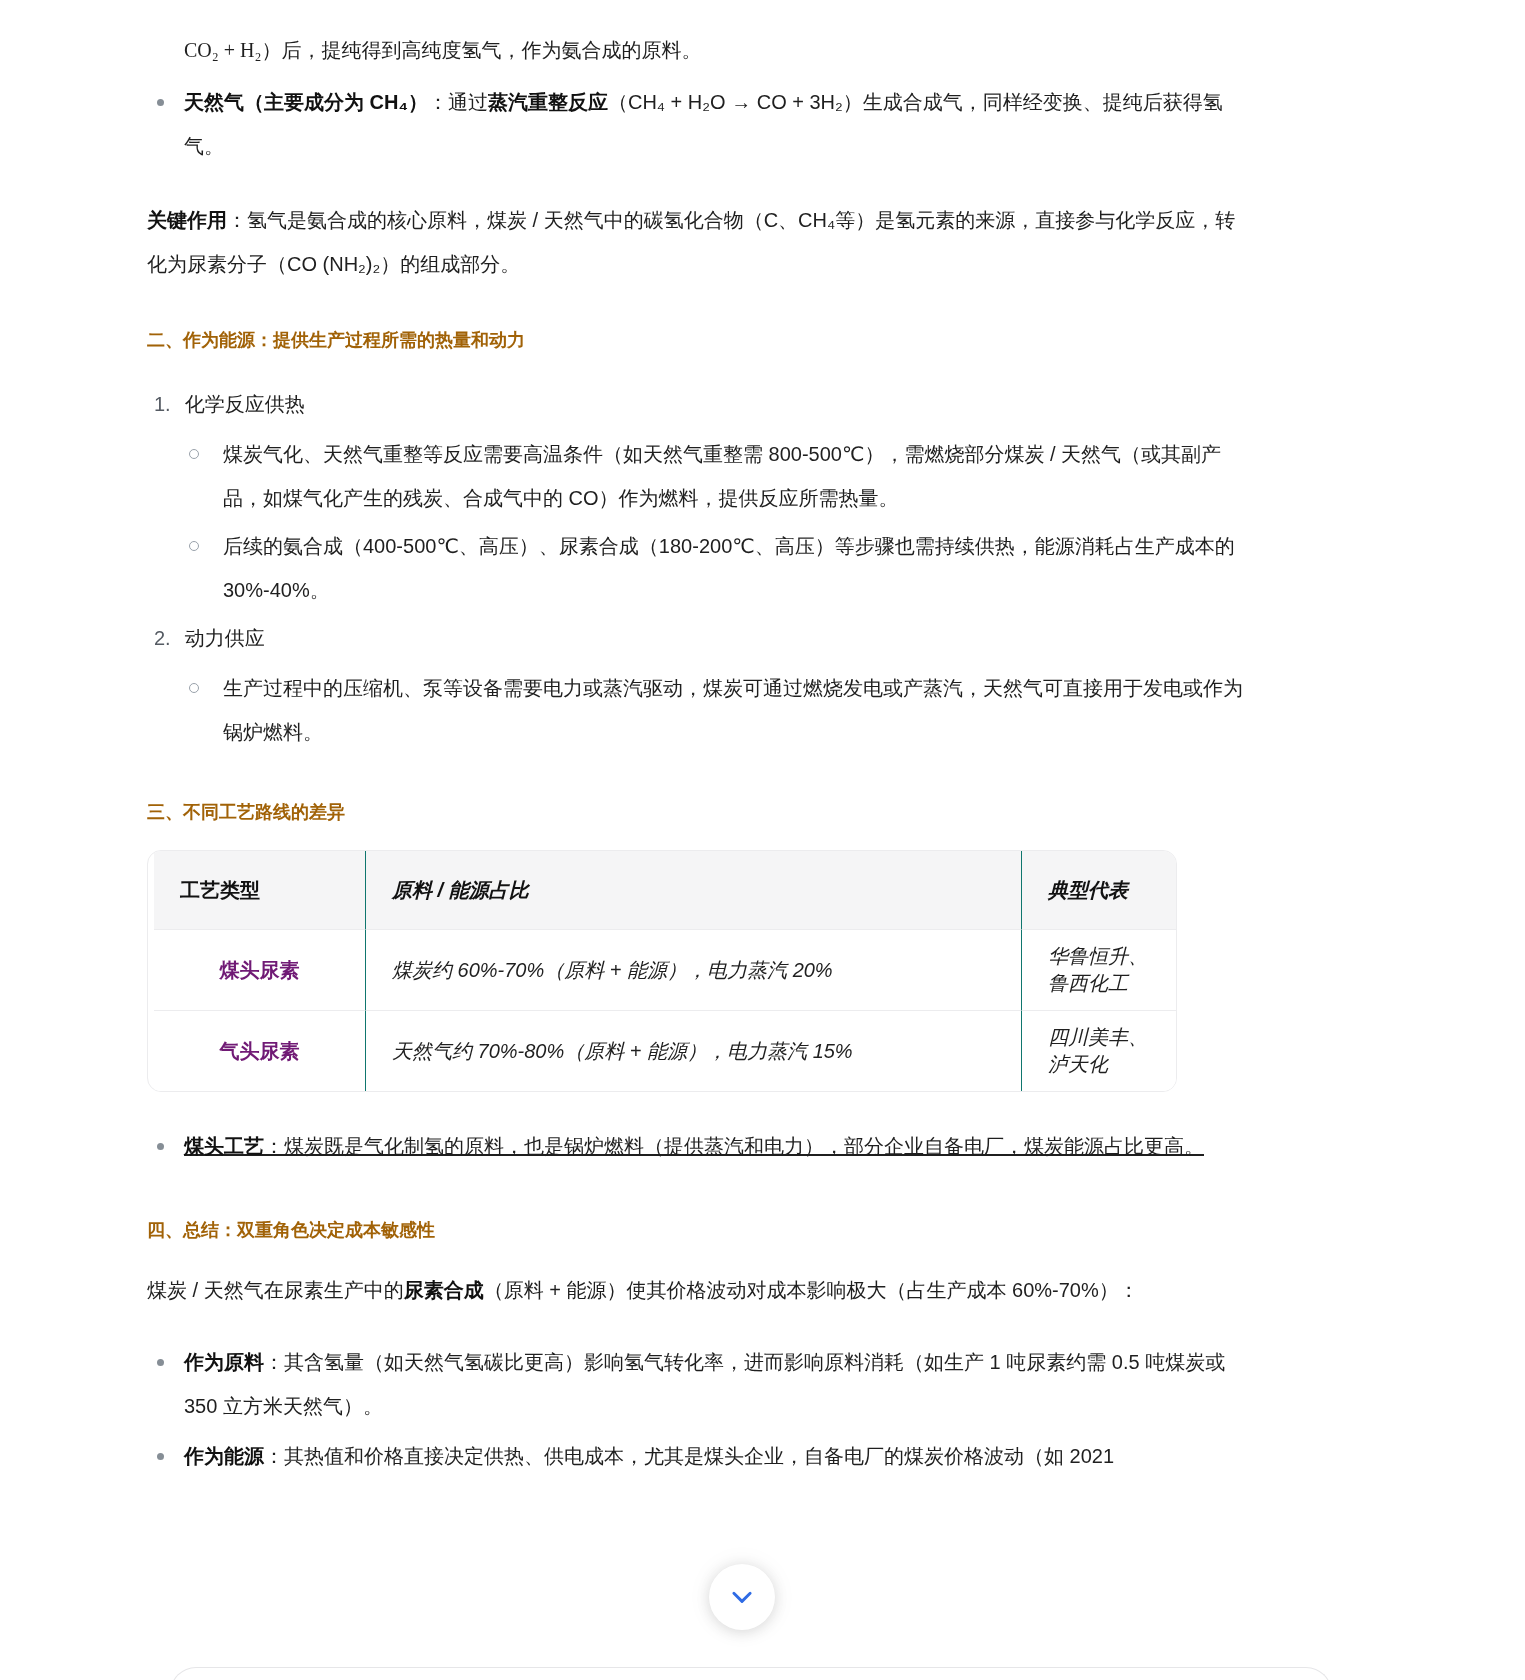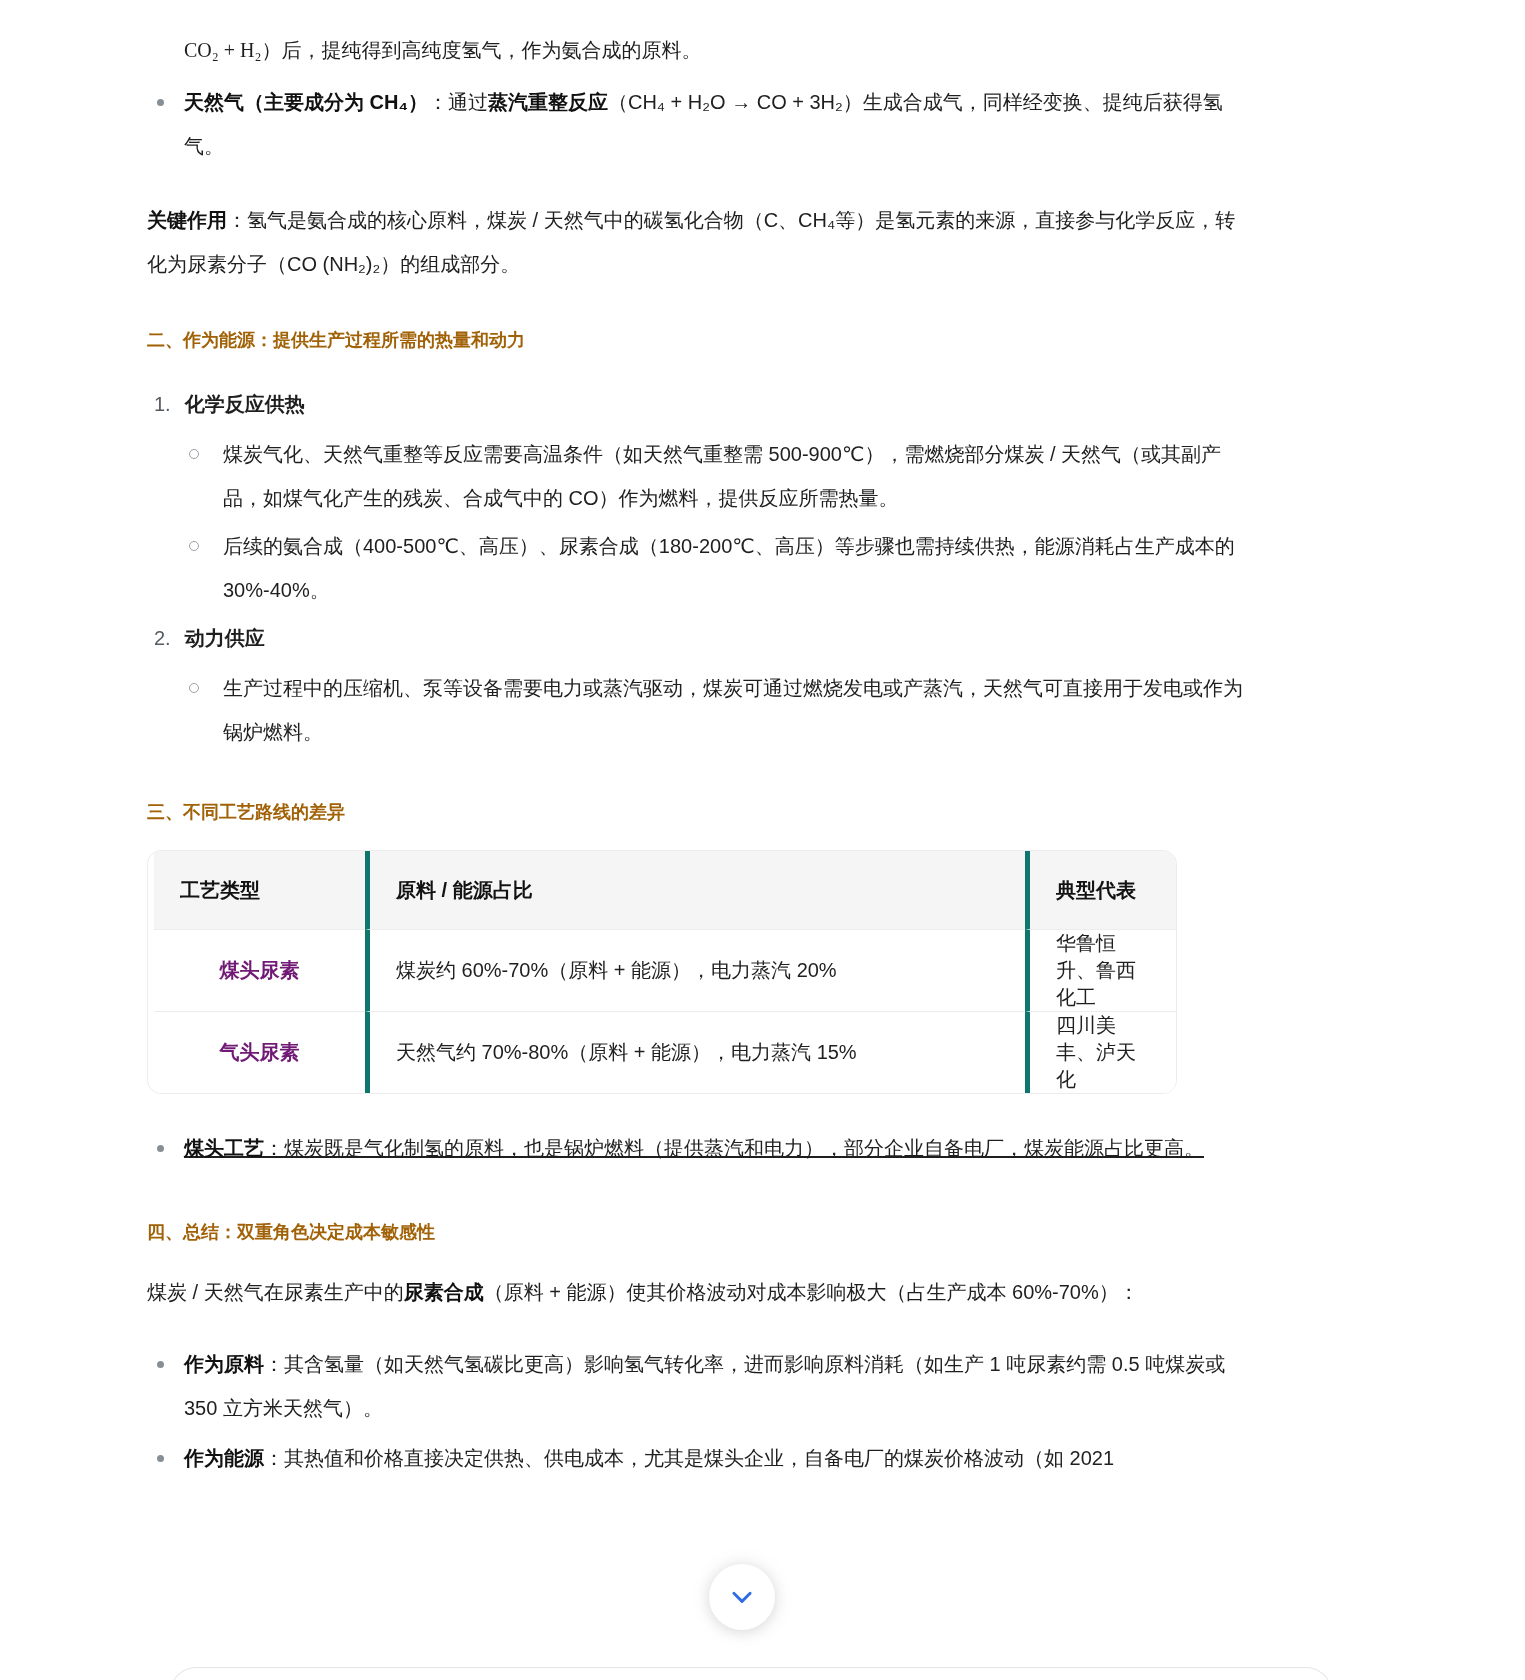--- a/index.html
+++ b/index.html
@@ -14,31 +14,31 @@
   .keyrole{margin-top:30px;}
   .h2{font-size:18px;line-height:36px;font-weight:700;color:#a16207;margin:36px 0 24px 0;}
   .h2.h2-three{margin-top:40px;margin-bottom:20px;}
   .h2.h2-four{margin-top:44px;margin-bottom:20px;}
   .ul{margin:8px 0 0 0;}
   .ul-item{display:flex;font-size:20px;line-height:44px;margin:0 0 6px 0;}
   .ul-item .dot{flex:0 0 auto;width:7px;height:7px;border-radius:50%;background:#868e96;margin:19px 20px 0 10px;}
   .li-text{flex:1 1 auto;}
   .ol-item-head{display:flex;font-size:20px;line-height:44px;}
   .ol-num{color:#555b63;margin:0 14px 0 7px;}
-  .ol-title{font-weight:700;}
+  .ol-title{font-weight:400;}
   .sub-ul{margin:6px 0 4px 0;}
   .sub-item{display:flex;font-size:20px;line-height:44px;margin:0 0 4px 0;padding-left:42px;}
   .sub-item .circle{flex:0 0 auto;width:8px;height:8px;border:1.5px solid #9aa2ab;border-radius:50%;background:transparent;margin:17px 24px 0 0;}
   .bold{font-weight:700;color:#111;}
   table.cmp{border-collapse:separate;border-spacing:0;border:1px solid #ececee;border-radius:14px;
     margin:0 0 0 0;width:1030px;table-layout:fixed;overflow:hidden;padding-left:6px;}
   table.cmp th,table.cmp td{font-size:20px;text-align:left;padding:0 26px;vertical-align:middle;}
   table.cmp th{background:#f5f5f6;height:78px;font-weight:700;color:#121212;}
   table.cmp td{height:80px;border-top:1px solid #ececee;background:#fff;}
-  table.cmp th+th,table.cmp td+td{border-left:5px solid #0f766e;}
+  table.cmp th+th,table.cmp td+td{border-left:1px solid #0f766e;font-style:italic;}
   table.cmp td.c1{font-weight:700;color:#701a75;text-align:center;}
   table.cmp th:first-child,table.cmp td.c1{width:159px;}
   table.cmp th:nth-child(2){width:603px;}
   .after-table{margin-top:32px;text-decoration:underline;}
   .sec4-para{margin-top:0;}
   .sec4-bullets{margin-top:28px;}
   .scroll-btn{
     position:absolute;left:709px;top:1564px;width:66px;height:66px;border-radius:50%;
     background:#ffffff;box-shadow:0 2px 14px rgba(0,0,0,0.12), 0 0 26px rgba(0,0,0,0.06);
     display:flex;align-items:center;justify-content:center;z-index:6;cursor:pointer;border:none;
@@ -69,21 +69,21 @@
 
   <div>
     <div>
       <div class="ol-item-head">
         <span class="ol-num">1.</span>
         <span class="ol-title">化学反应供热</span>
       </div>
       <div class="sub-ul">
         <div class="sub-item">
           <span class="circle"></span>
-          <div class="li-text"><span>煤炭气化、天然气重整等反应需要高温条件（如天然气重整需 500-900℃），需燃烧部分煤炭 / 天然气（或其副产品，如煤气化产生的残炭、合成气中的 CO）作为燃料，提供反应所需热量。</span></div>
+          <div class="li-text"><span>煤炭气化、天然气重整等反应需要高温条件（如天然气重整需 800-500℃），需燃烧部分煤炭 / 天然气（或其副产品，如煤气化产生的残炭、合成气中的 CO）作为燃料，提供反应所需热量。</span></div>
         </div>
         <div class="sub-item">
           <span class="circle"></span>
           <div class="li-text"><span>后续的氨合成（400-500℃、高压）、尿素合成（180-200℃、高压）等步骤也需持续供热，能源消耗占生产成本的 30%-40%。</span></div>
         </div>
       </div>
     </div>
 
     <div>
       <div class="ol-item-head">

